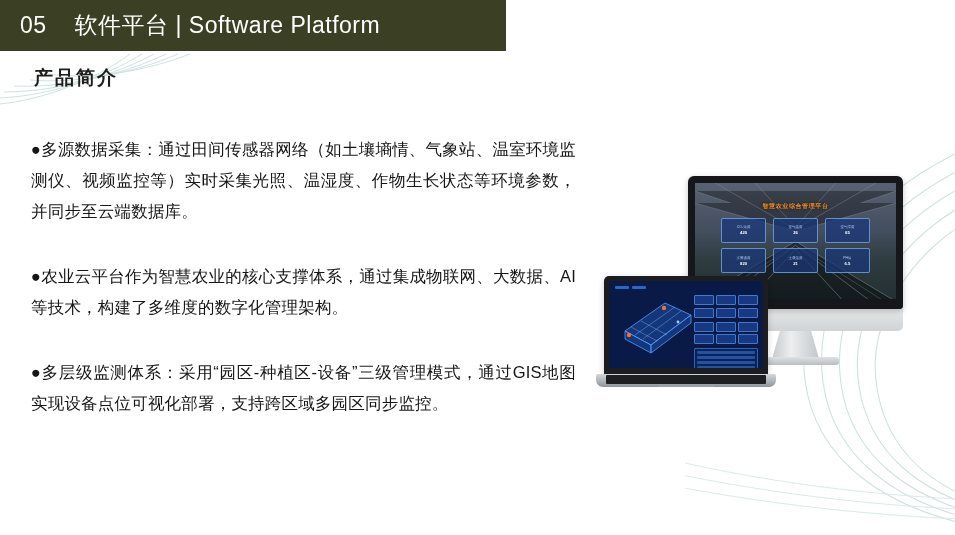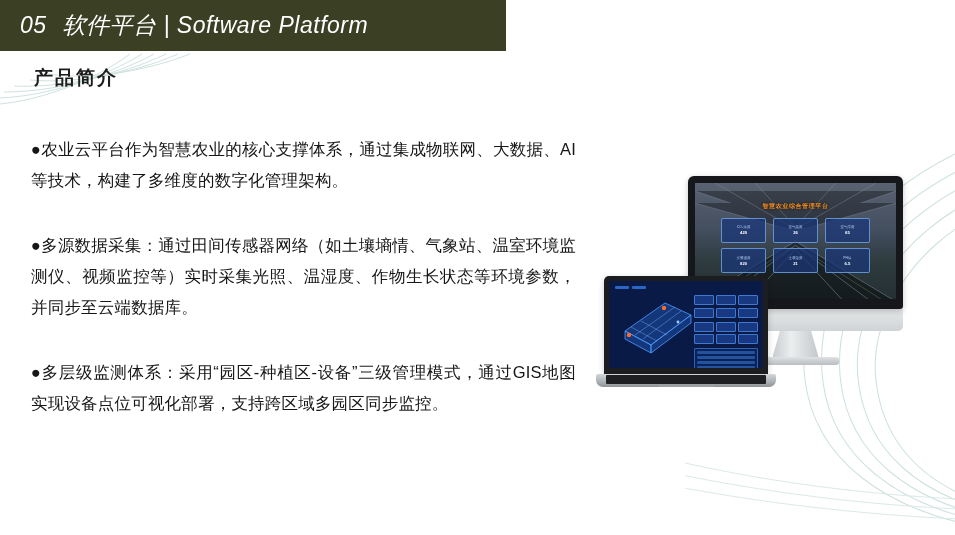--- a/index.html
+++ b/index.html
@@ -46,33 +46,32 @@
   .header-bar {
     position: absolute;
     left: 0;
     top: 0;
     width: 506px;
     height: 51px;
     background: #3b4024;
     display: flex;
     align-items: center;
     z-index: 5;
-    font-style: italic;
   }
   .header-num {
     color: #ffffff;
     font-size: 23px;
     letter-spacing: 0.5px;
     margin-left: 20px;
     font-weight: 400;
   }
   .header-title {
     color: #ffffff;
     font-size: 23px;
-    margin-left: 16px;
+    margin-left: 28px;
     font-weight: 500;
     letter-spacing: 0.5px;
     white-space: nowrap;
   }
 
   
   .section-title {
     position: absolute;
     left: 34px;
     top: 65px;
@@ -317,22 +316,22 @@
   </svg>
 
   <div class="header-bar">
     <span class="header-num">05</span>
     <span class="header-title">软件平台 | Software Platform</span>
   </div>
 
   <div class="section-title">产品简介</div>
 
   <div class="body-col">
+    <p class="para">●多源数据采集：通过田间传感器网络（如土壤墒情、气象站、温室环境监测仪、视频监控等）实时采集光照、温湿度、作物生长状态等环境参数，并同步至云端数据库。</p>
     <p class="para">●农业云平台作为智慧农业的核心支撑体系，通过集成物联网、大数据、AI等技术，构建了多维度的数字化管理架构。</p>
-    <p class="para">●多源数据采集：通过田间传感器网络（如土壤墒情、气象站、温室环境监测仪、视频监控等）实时采集光照、温湿度、作物生长状态等环境参数，并同步至云端数据库。</p>
     <p class="para">●多层级监测体系：采用“园区-种植区-设备”三级管理模式，通过GIS地图实现设备点位可视化部署，支持跨区域多园区同步监控。</p>
   </div>
 
   <div class="devices">
 
     <div class="monitor">
       <div class="monitor-bezel">
         <div class="monitor-screen">
           <div class="gh"></div>
           <svg class="gh-rails" viewBox="0 0 200 120" preserveAspectRatio="none">

